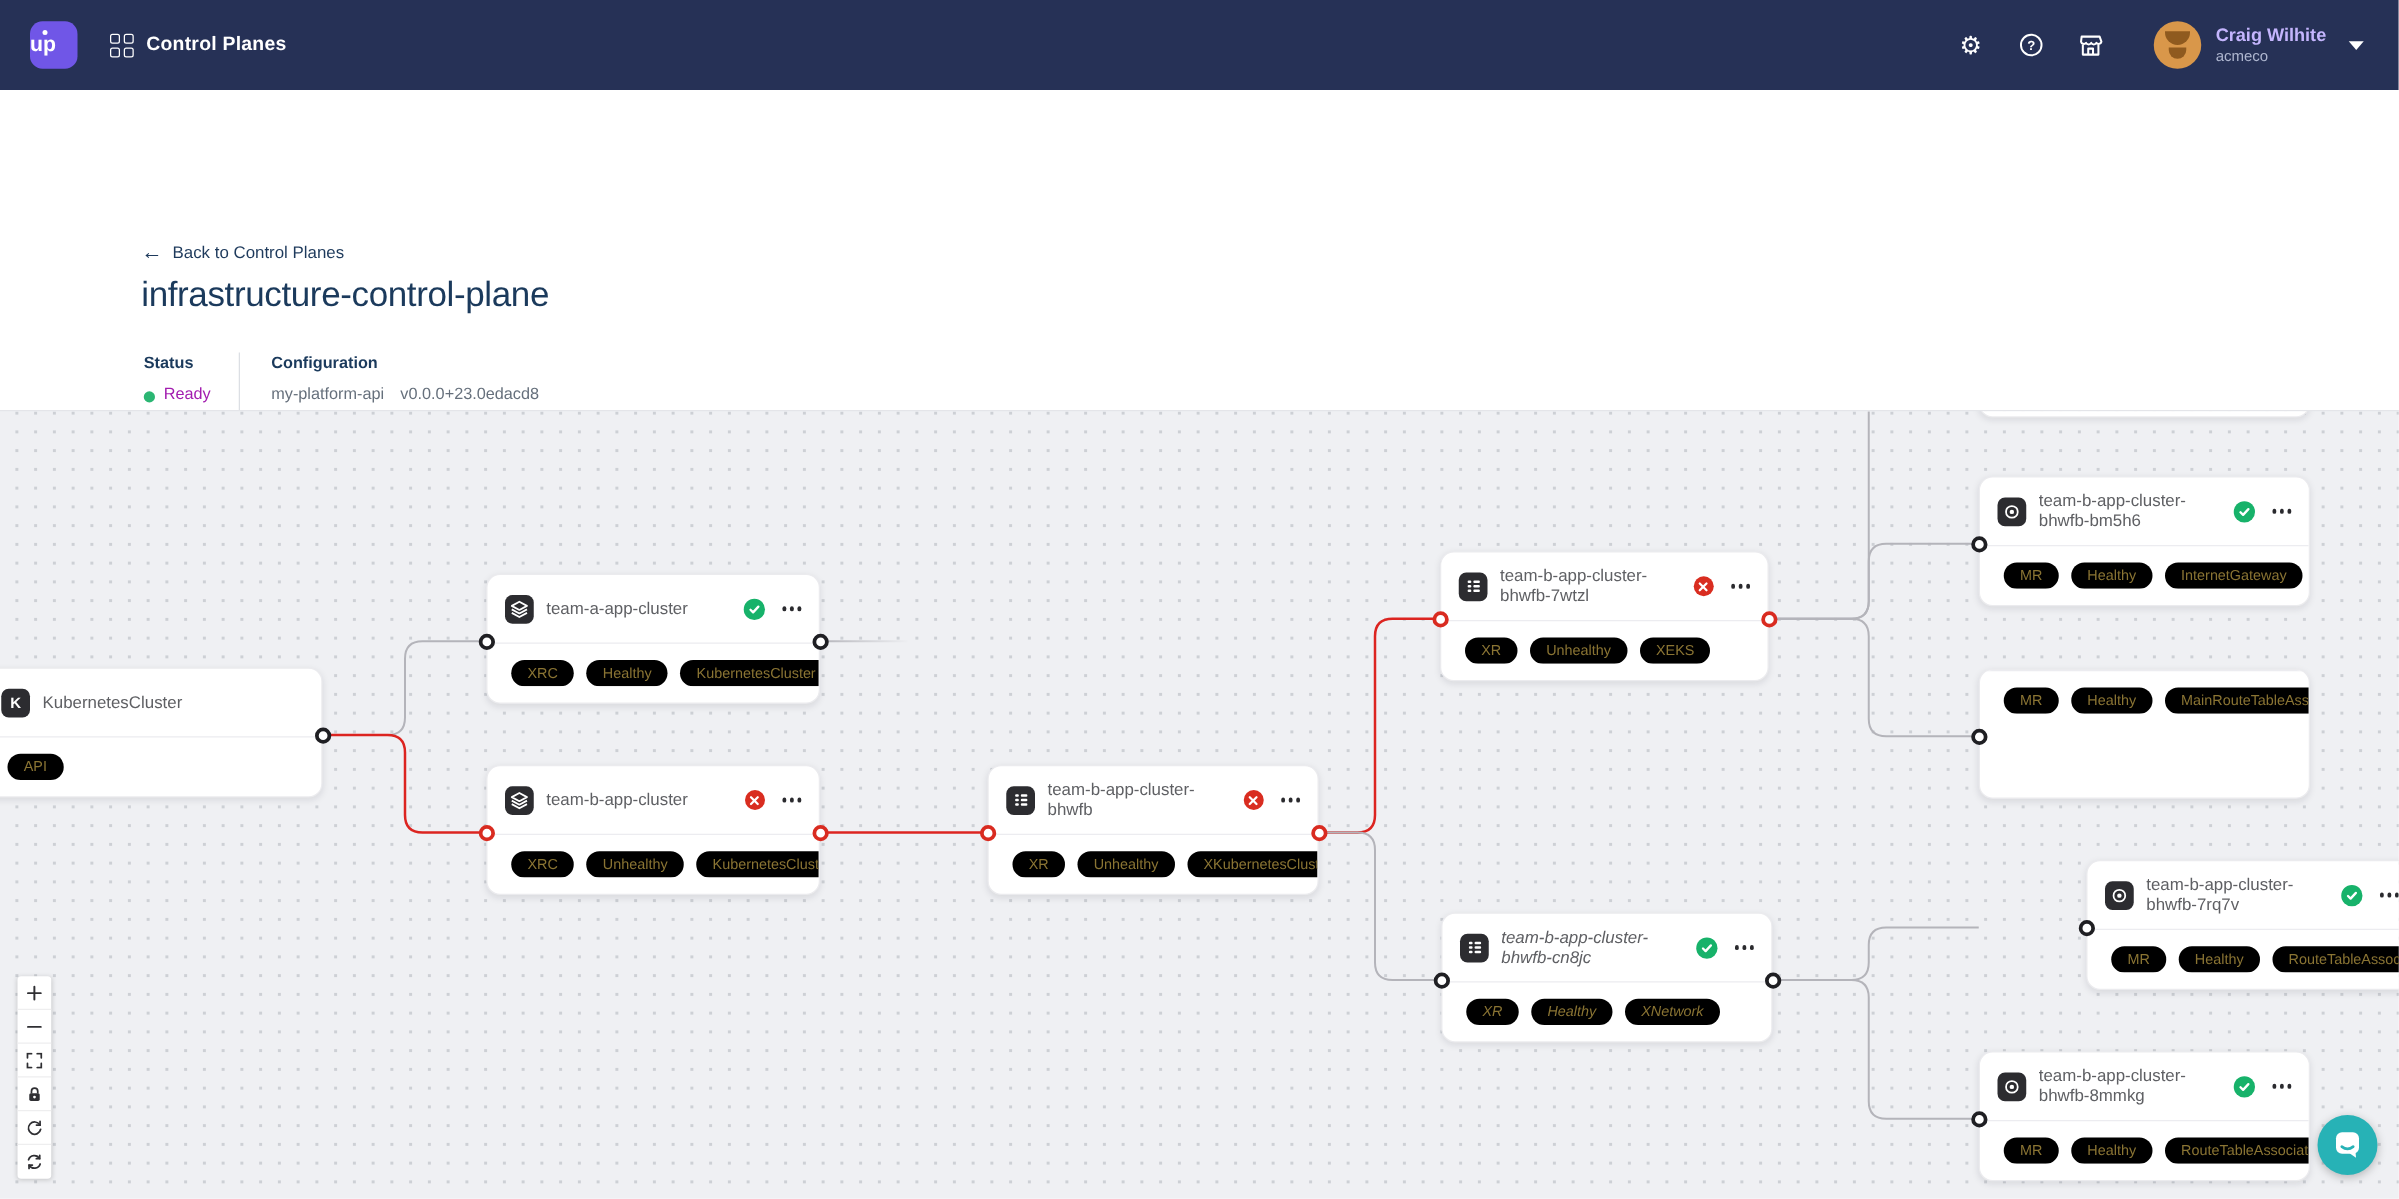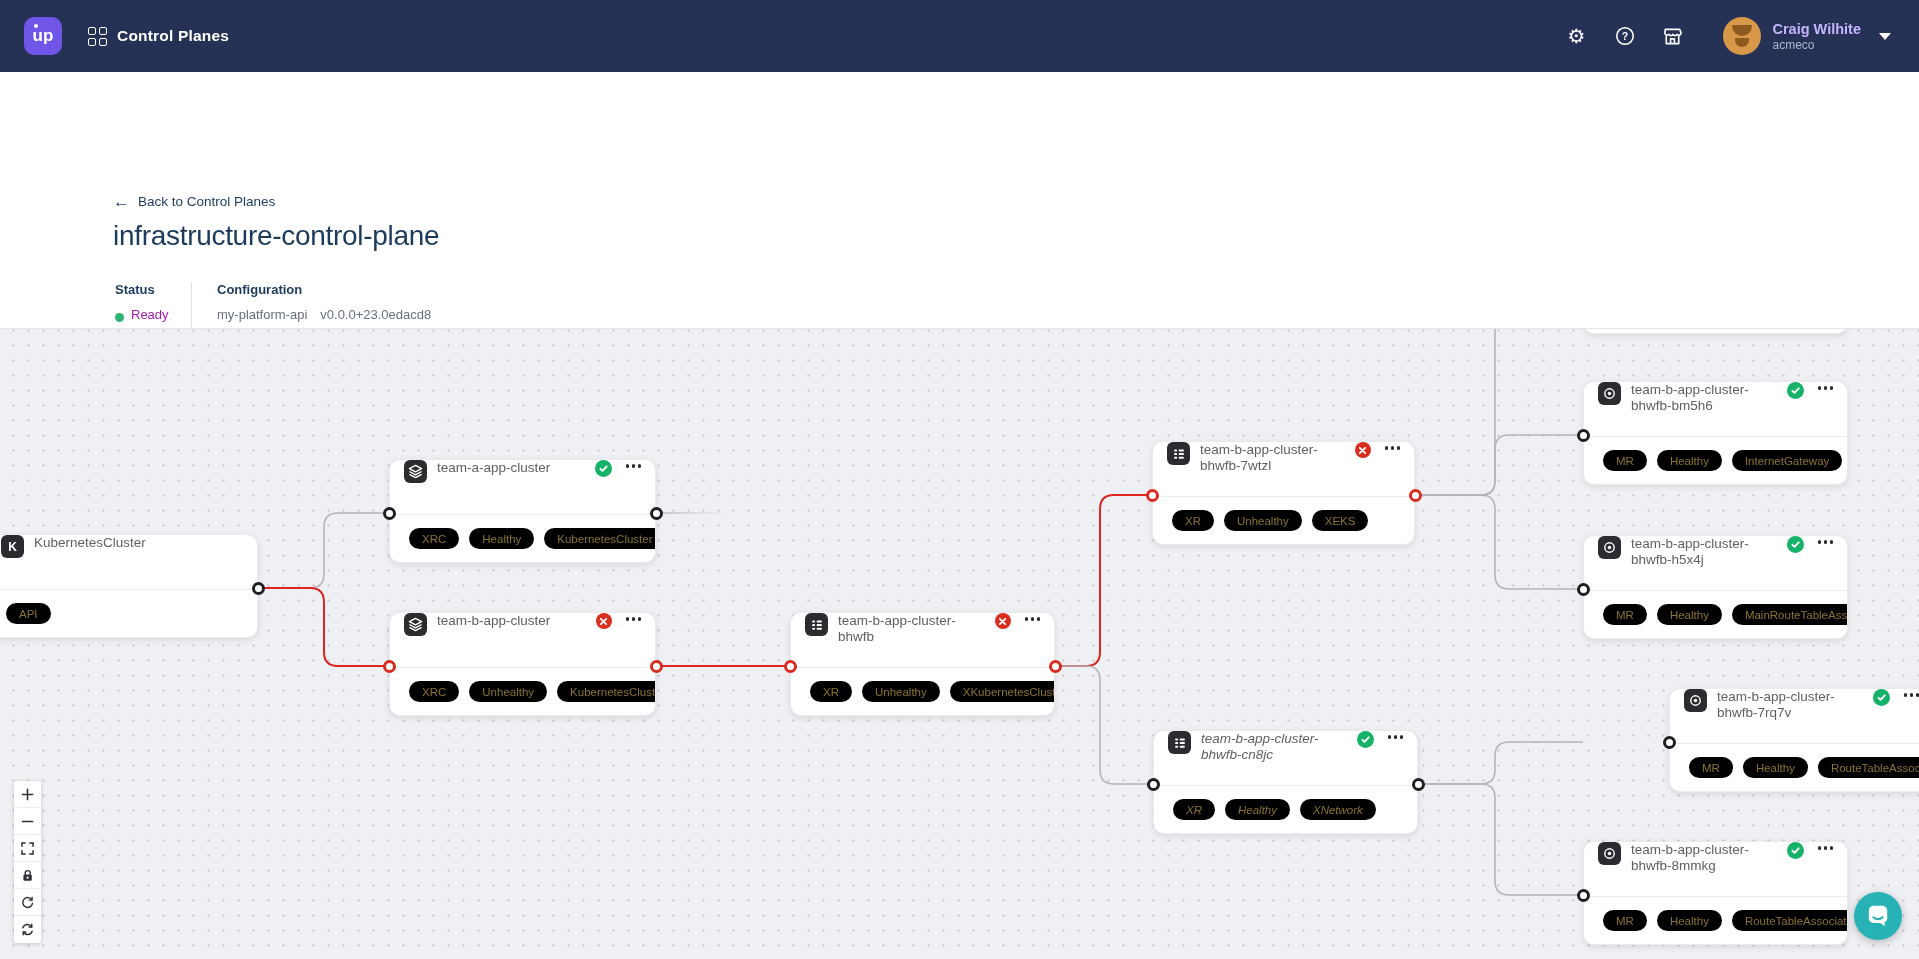--- a/index.html
+++ b/index.html
@@ -2,21 +2,21 @@
 <html><head>
 <meta charset="utf-8">
 <style>
   * { margin:0; padding:0; box-sizing:border-box; }
   html,body { width:1919px; height:959px; overflow:hidden;
     font-family:"Liberation Sans","DejaVu Sans",sans-serif; background:#fff; }
 
   
   .navbar { position:relative; height:72px; background:#263156; display:flex; align-items:center; padding:0 28px 0 24px; }
   .logo { width:38px; height:38px; border-radius:10px; background:#7056e7; position:relative;
-          display:flex; align-items:center; justify-content:center; color:#fff; font-weight:bold; font-size:17px; }
+          display:flex; align-items:center; color:#fff; font-weight:bold; font-size:17px; }
   .logo .logo-dot { position:absolute; left:10px; top:7px; width:4px; height:4px; border-radius:50%; background:#fff; }
   .nav-grid { margin-left:26px; display:grid; grid-template-columns:8px 8px; grid-template-rows:8px 8px; gap:3px; }
   .nav-grid span { border:1.7px solid #fff; border-radius:2px; display:block; }
   .nav-title { margin-left:10px; color:#fff; font-weight:bold; font-size:15.5px; letter-spacing:.2px; }
   .nav-right { margin-left:auto; display:flex; align-items:center; gap:24px; }
   .nav-icon { width:24px; height:24px; display:flex; align-items:center; justify-content:center; color:#fff; cursor:pointer; }
   .nav-icon.gear { font-size:20px; font-family:"DejaVu Sans",sans-serif; }
   .user-chip { display:flex; align-items:center; gap:12px; margin-left:14px; cursor:pointer; }
   .avatar { width:38px; height:38px; border-radius:50%; background:#d9974a; position:relative; overflow:hidden; }
   .avatar:before { content:""; position:absolute; left:9px; top:8px; width:20px; height:11px; background:#8f5a1f; border-radius:0 0 10px 10px; }
@@ -50,21 +50,21 @@
   
   .canvas { position:absolute; left:0; top:328px; width:1919px; height:631px; overflow:hidden;
             background:#eff0f3; border-top:1px solid #e4e5e9;
             background-image:radial-gradient(#cdd0d5 1.2px, transparent 1.3px);
             background-size:15px 15px; background-position:6px 9px; }
   #edge-layer { position:absolute; left:0; top:0; width:1919px; height:631px; }
 
   .node { position:absolute; z-index:2; }
   .node-clip { width:100%; height:100%; background:#fff; border:1px solid #ebebee; border-radius:11px;
                box-shadow:0 2px 6px rgba(16,24,40,.10); overflow:hidden; }
-  .node-header { height:54px; display:flex; align-items:flex-start; padding:0 12px 0 14px; }
+  .node-header { height:54px; display:flex; align-items:center; padding:0 12px 0 14px; }
   .nicon { flex:0 0 auto; width:23px; height:23px; border-radius:6px; background:#2c2c30; color:#fff;
            display:flex; align-items:center; justify-content:center; font-size:12px; font-weight:bold; margin-right:10px; }
   .node-title { flex:1 1 auto; max-width:170px; font-size:13.5px; line-height:16px; color:#5f6064;
                 word-break:break-word; overflow:hidden; }
   .status-badge { flex:0 0 auto; width:17px; height:17px; border-radius:50%; margin-left:8px;
                   display:flex; align-items:center; justify-content:center; }
   .status-badge.healthy { background:#17b26a; }
   .status-badge.unhealthy { background:#d92d20; width:16px; height:16px; }
   .node-menu { flex:0 0 auto; display:flex; gap:2.5px; margin-left:12px; cursor:pointer; padding:4px 2px; }
   .node-menu i { width:3.5px; height:3.5px; border-radius:50%; background:#2a2a2e; }
@@ -385,39 +385,20 @@
           <div class="node-badges">
             <span class="pill">MR</span>
             <span class="pill">Healthy</span>
             <span class="pill">InternetGateway</span>
           </div>
         </div>
         <div class="handle left "></div>
       </div>
       <div class="node" style="left: 1583px; top: 206px; width: 265px; height: 104px;">
         <div class="node-clip">
-          <div class="node-header">
-            <div class="nicon">
-              <svg width="15" height="15" viewBox="0 0 16 16">
-                <circle cx="8" cy="8" r="5" fill="none" stroke="#fff" stroke-width="1.5"></circle>
-                <circle cx="8" cy="8" r="1.9" fill="#fff"></circle>
-              </svg>
-            </div>
-            <div class="node-title">team-b-app-cluster-bhwfb-h5x4j</div>
-            <div class="status-badge healthy">
-              <svg width="11" height="11" viewBox="0 0 12 12">
-                <path d="M2.6 6.3 L4.9 8.6 L9.5 3.6" stroke="#fff" stroke-width="2" fill="none" stroke-linecap="round" stroke-linejoin="round"></path>
-              </svg>
-            </div>
-            <div class="node-menu">
-              <i></i>
-              <i></i>
-              <i></i>
-            </div>
-          </div>
           <div class="node-badges">
             <span class="pill">MR</span>
             <span class="pill">Healthy</span>
             <span class="pill">MainRouteTableAssociation</span>
           </div>
         </div>
         <div class="handle left "></div>
       </div>
       <div class="node" style="left: 1669px; top: 359px; width: 265px; height: 104px;">
         <div class="node-clip">

